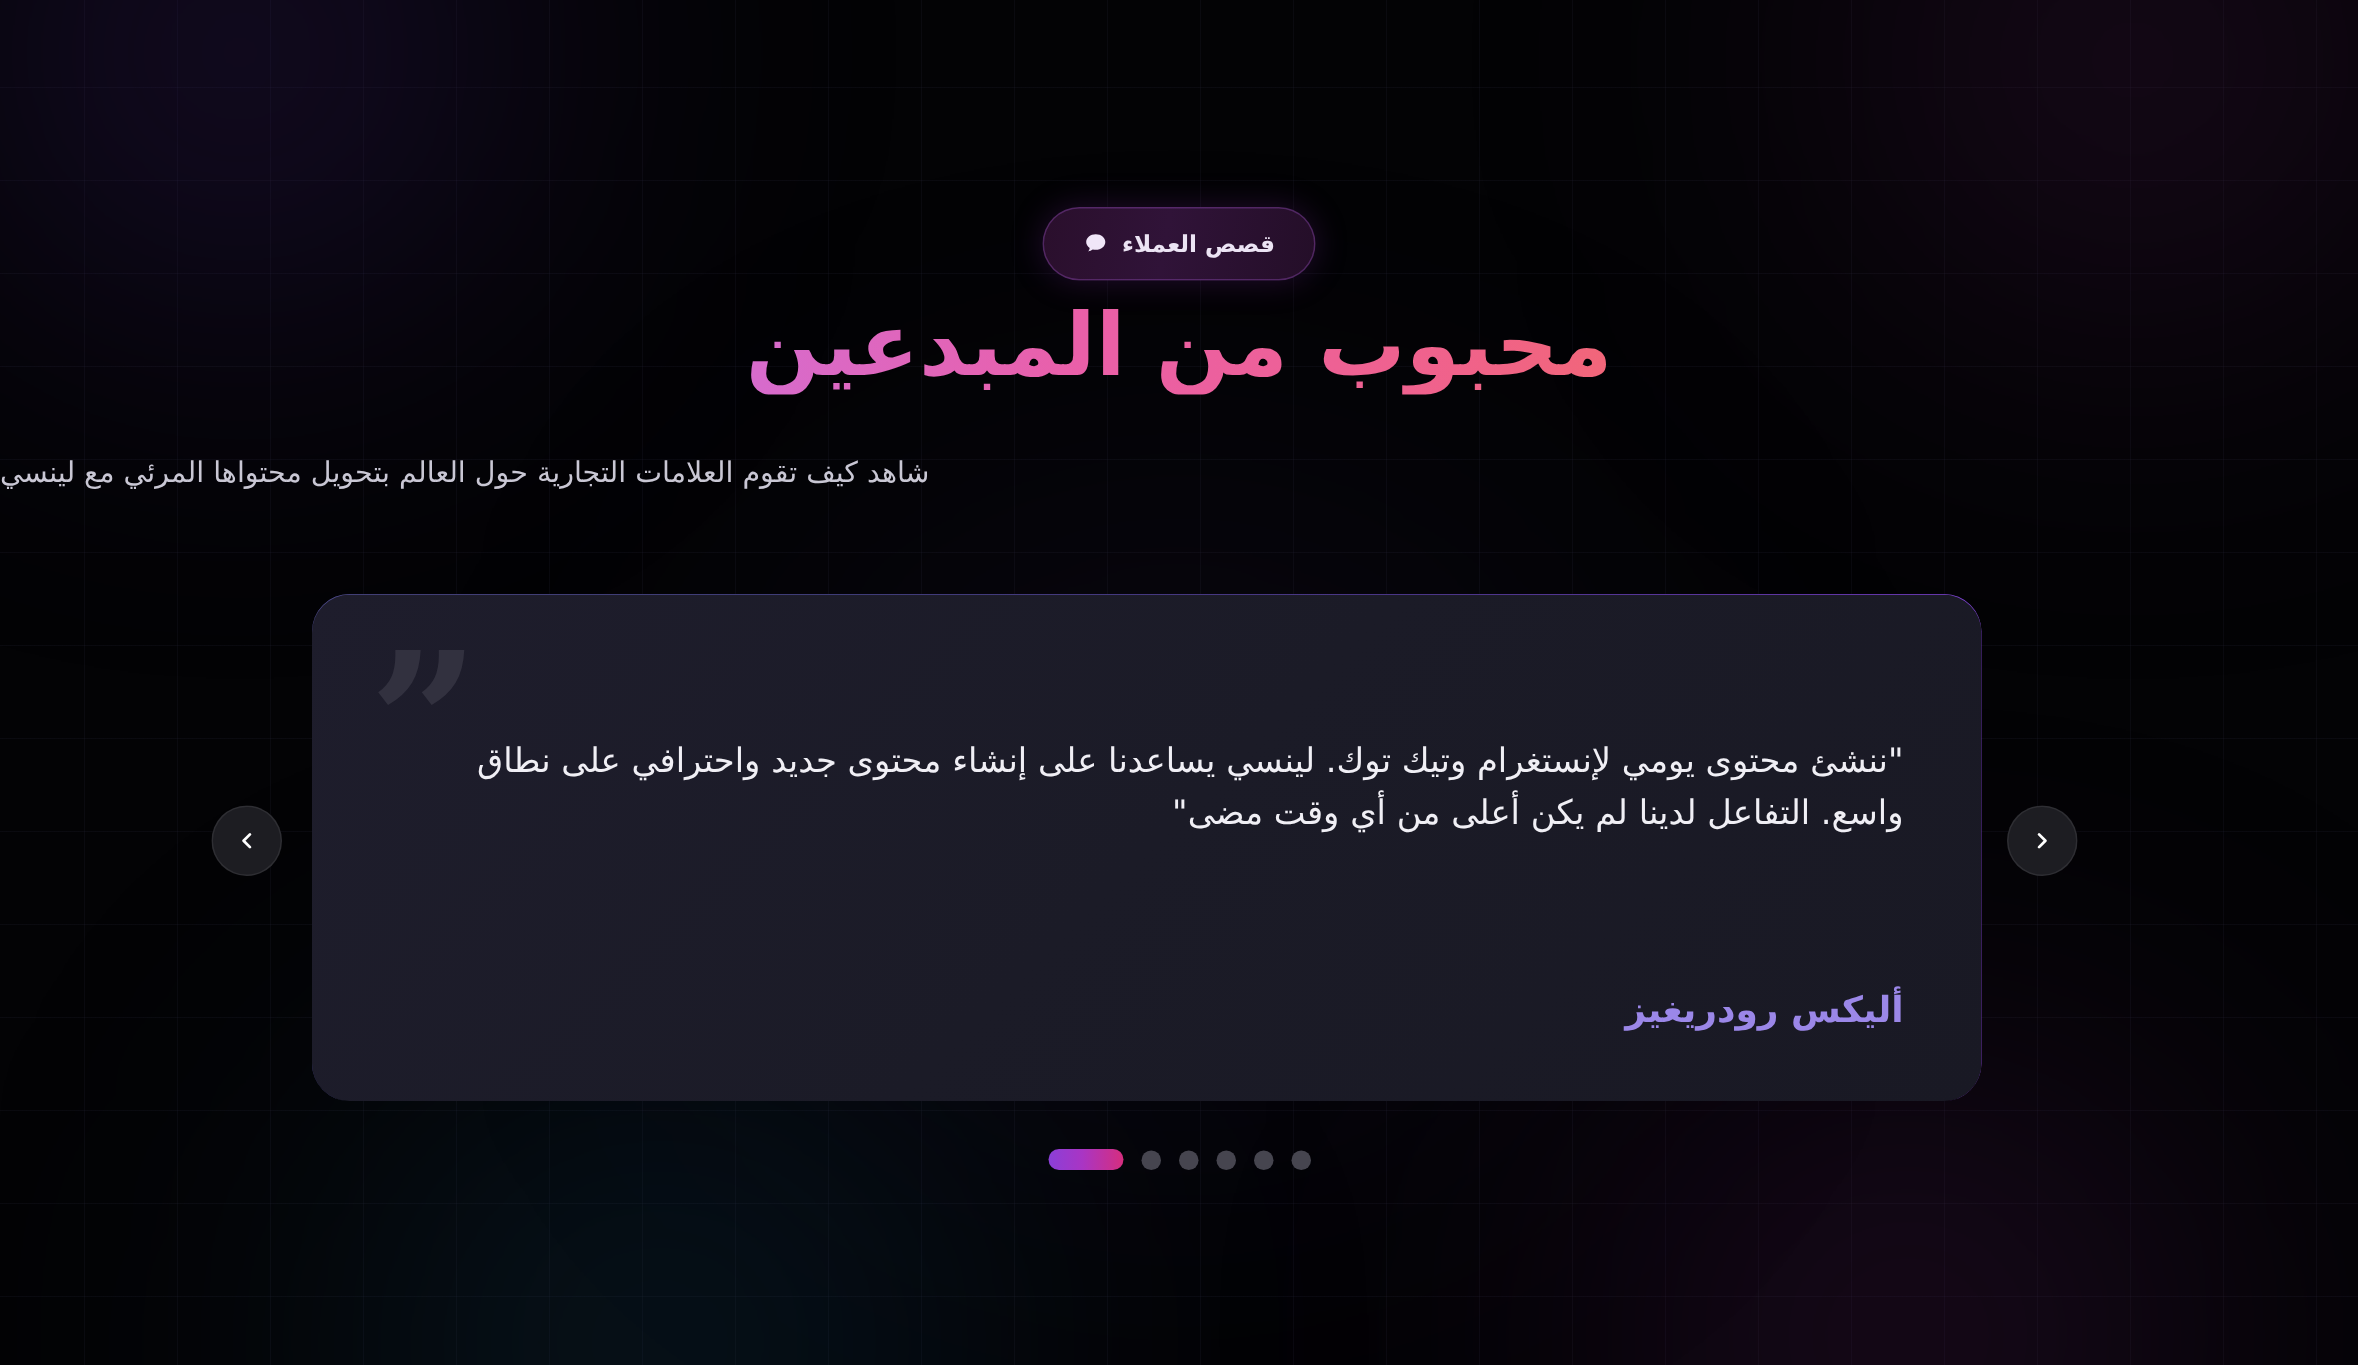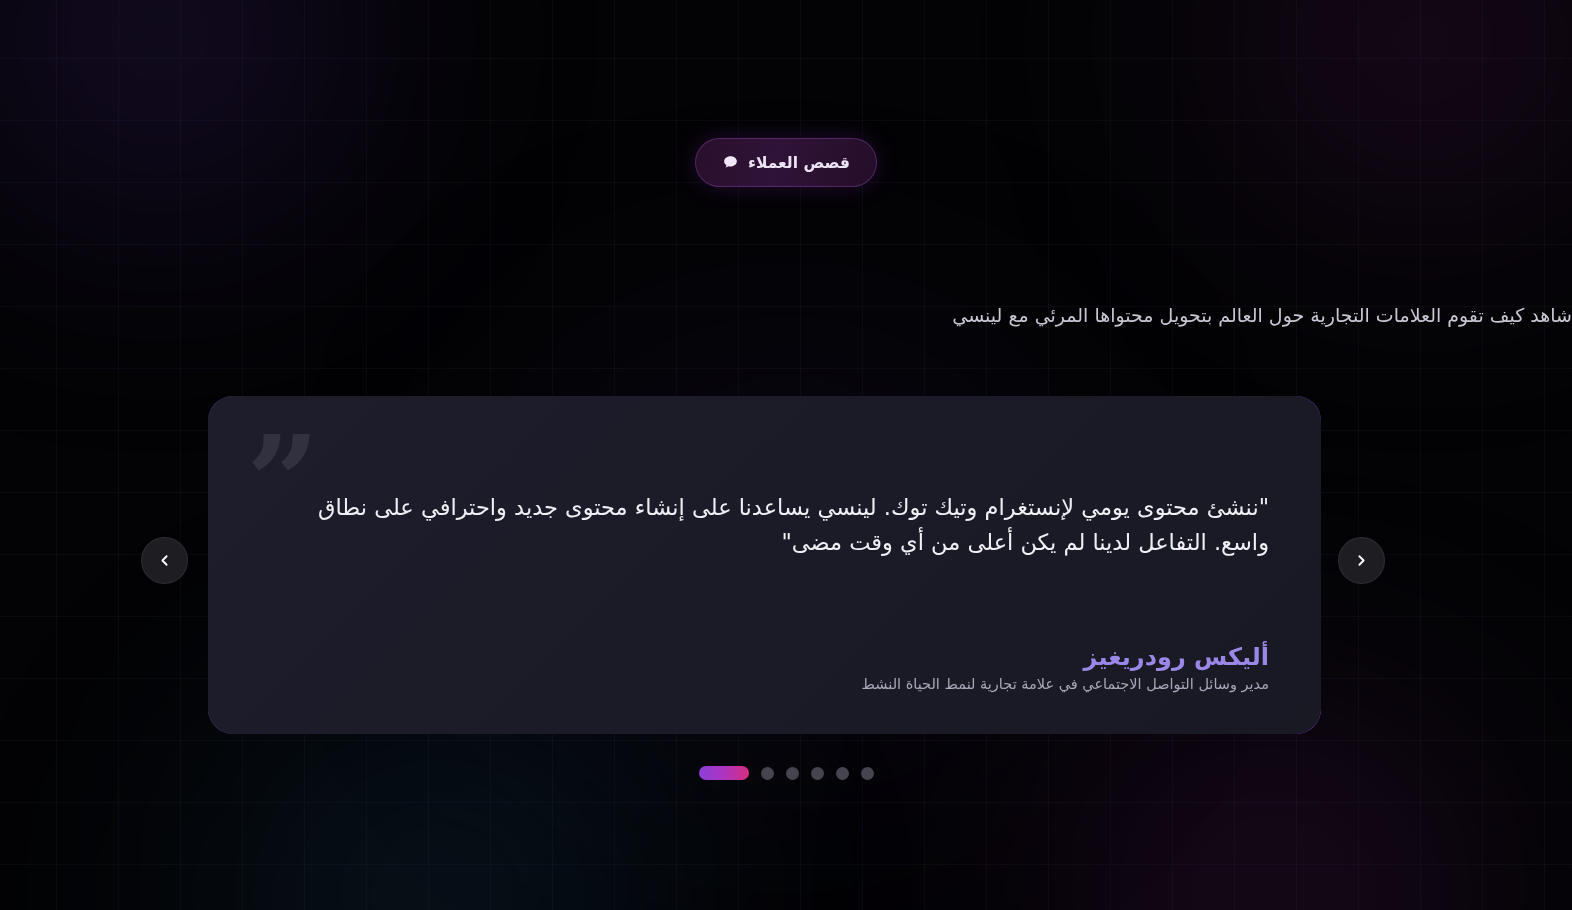--- a/index.html
+++ b/index.html
@@ -125,21 +125,21 @@
     -webkit-text-fill-color: transparent;
     color: transparent;
   }
 
   
   .subtitle {
     position: absolute;
     top: 304px;
     left: 0;
     width: 100%;
-    text-align: right;
+    text-align: left;
     font-size: 19px;
     color: #c9c7d4;
     letter-spacing: 0.1px;
   }
 
   
   .carousel {
     position: absolute;
     top: 395px;
     left: 0;
@@ -293,32 +293,32 @@
     <div class="badge">
       <span class="badge-label">قصص العملاء</span>
       <span class="badge-icon">
         <svg viewBox="0 0 24 24" fill="currentColor" aria-hidden="true">
           <path d="M12 3C6.9 3 3 6.3 3 10.3c0 2.3 1.3 4.3 3.3 5.6-.1 1-.6 2.3-1.5 3.3 1.7-.3 3.3-1 4.4-1.8.9.2 1.8.3 2.8.3 5.1 0 9-3.3 9-7.4S17.1 3 12 3z"></path>
         </svg>
       </span>
     </div>
   </div>
 
+  <h1 class="heading">محبوب من المبدعين</h1>
 
   <p class="subtitle">شاهد كيف تقوم العلامات التجارية حول العالم بتحويل محتواها المرئي مع لينسي</p>
 
   <div class="carousel">
 
     <div class="card">
       <div class="card-inner">
         <div class="quote-mark">”</div>
         <div class="quote-text">"ننشئ محتوى يومي لإنستغرام وتيك توك. لينسي يساعدنا على إنشاء محتوى جديد واحترافي على نطاق واسع. التفاعل لدينا لم يكن أعلى من أي وقت مضى"</div>
         <div class="author-block">
           <div class="author-name">أليكس رودريغيز</div>
-          <div class="author-role">مدير وسائل التواصل الاجتماعي في علامة تجارية لنمط الحياة النشط</div>
         </div>
       </div>
     </div>
 
     <div class="nav-arrow nav-prev">
       <span>
         <svg viewBox="0 0 24 24" fill="none" stroke="currentColor" stroke-width="2.6" stroke-linecap="round" stroke-linejoin="round" aria-hidden="true">
           <polyline points="15 18 9 12 15 6"></polyline>
         </svg>
       </span>

